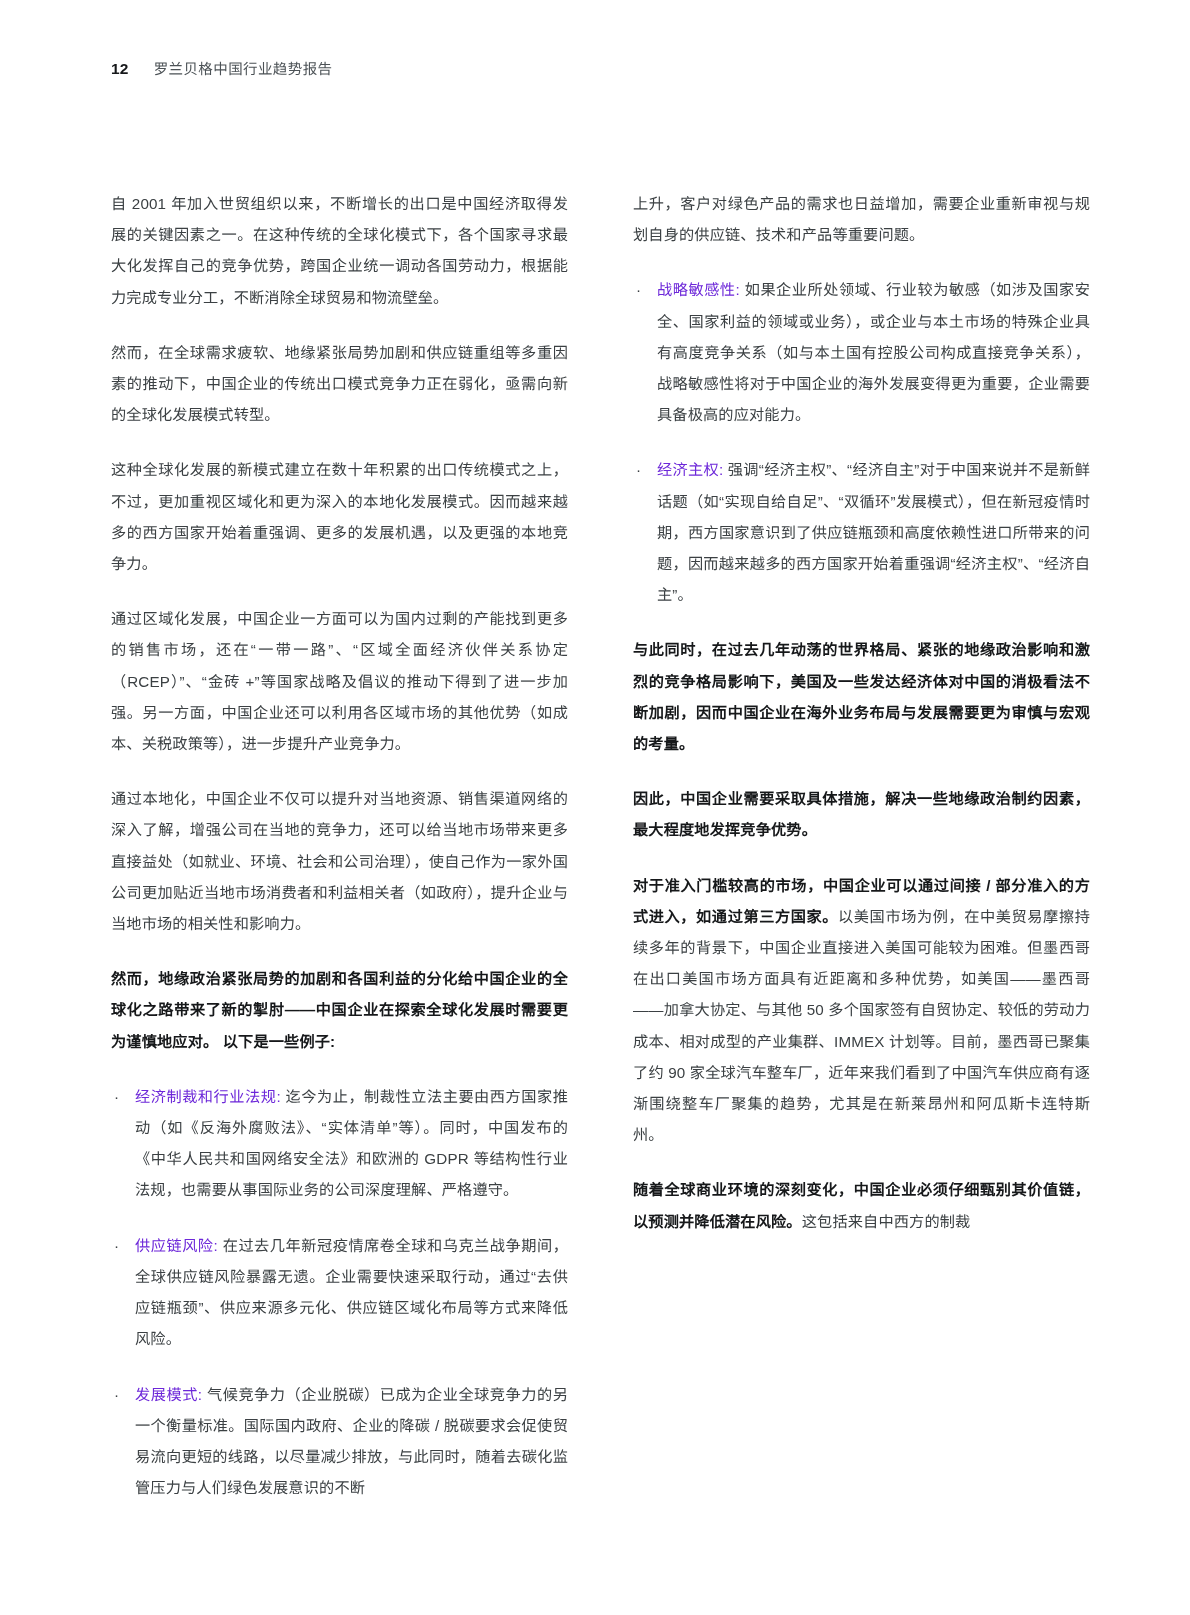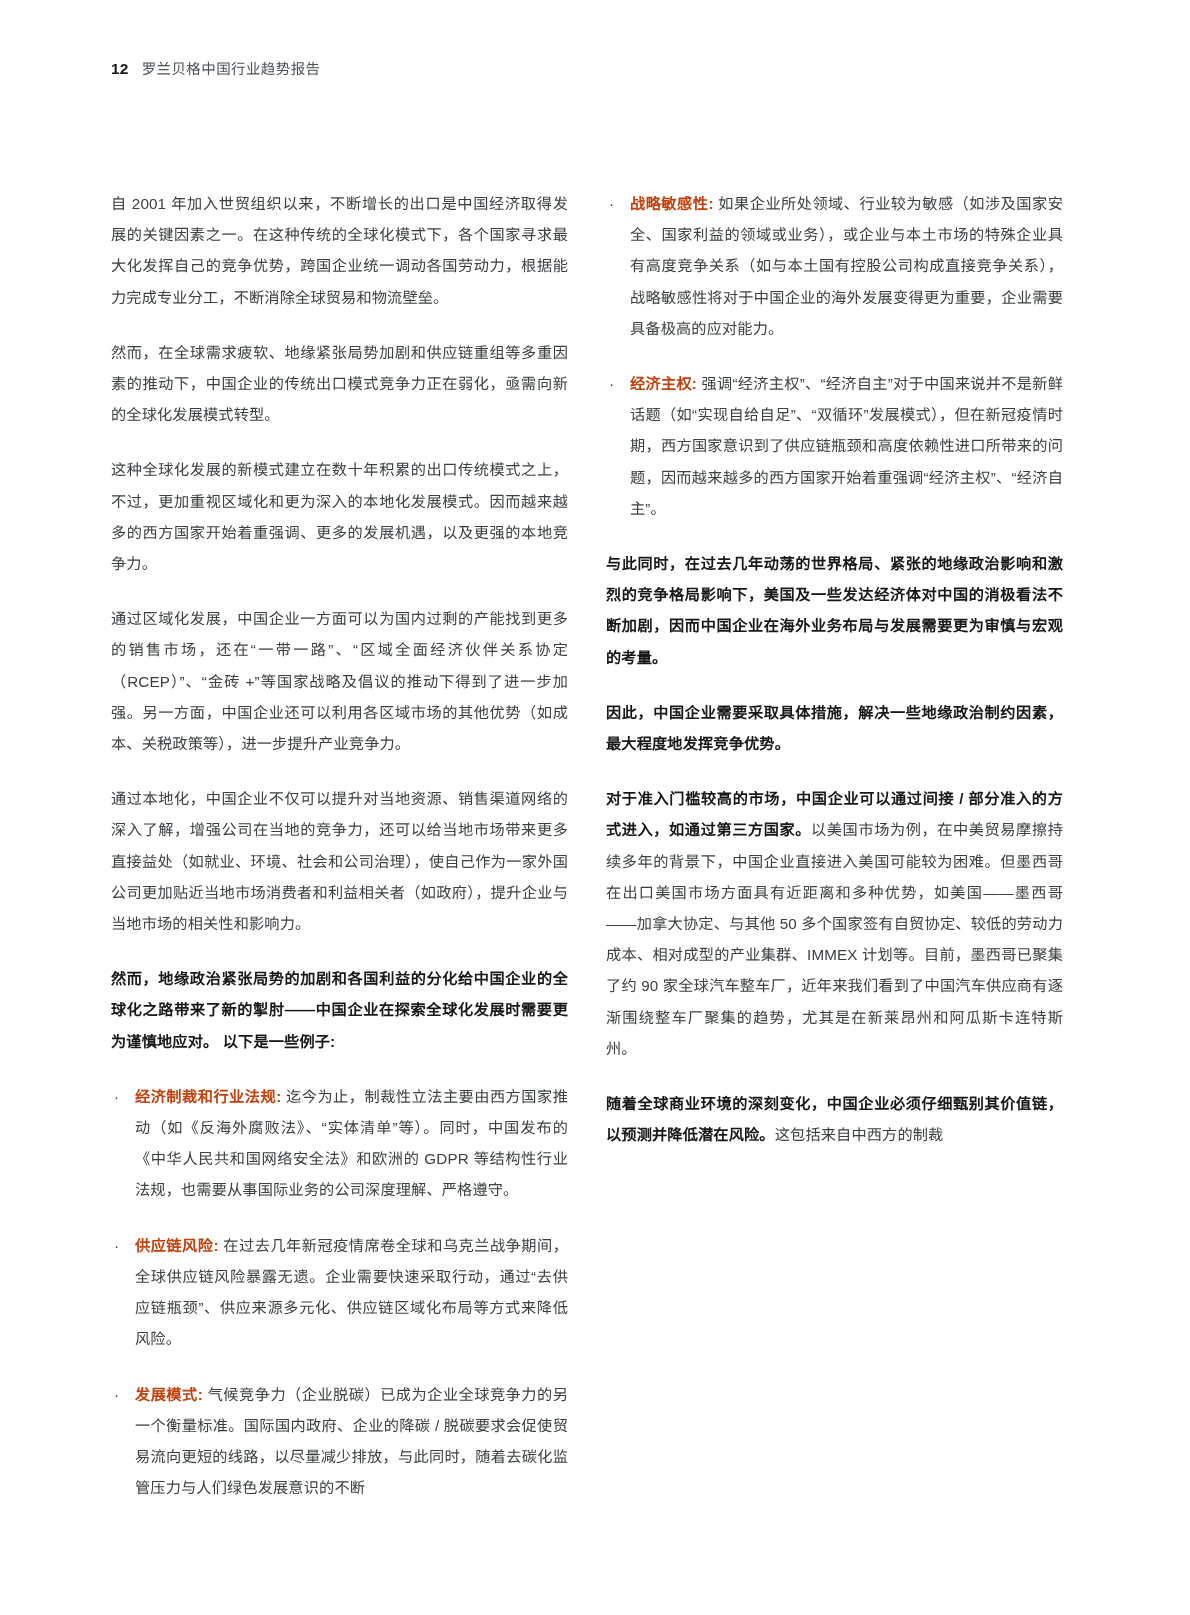--- a/index.html
+++ b/index.html
@@ -32,30 +32,31 @@
     font-size: 15.5px;
     font-weight: bold;
     color: #16181a;
     letter-spacing: 0.2px;
   }
   .report-title {
     font-size: 14.5px;
     font-weight: 500;
     color: #4c5256;
     letter-spacing: 0.4px;
+    margin-left: 12px;
   }
 
   
   .columns {
     position: absolute;
     top: 188px;
     left: 111px;
     width: 968px;
     display: flex;
-    gap: 38px;
+    gap: 65px;
   }
   .column {
     width: 457px;
     flex: 0 0 457px;
   }
 
   .para {
     font-size: 15.2px;
     line-height: 31.2px;
     color: #3b4043;
@@ -92,22 +93,22 @@
   }
   .bullets li .dot {
     position: absolute;
     left: 3px;
     top: 0;
     font-size: 15.2px;
     line-height: 31.2px;
     color: #3b4043;
   }
   .bullets li .lead {
-    font-weight: bold;
-    color: #c2410c;
+    font-weight: normal;
+    color: #6d28d9;
   }
 
   .inline-bold {
     font-weight: bold;
     color: #16181a;
     margin-top: 28px;
   }
 </style>
 </head>
 <body>
@@ -140,20 +141,21 @@
         </li>
         <li>
           <span class="dot">·</span><span class="lead">发展模式:</span><span> 气候竞争力（企业脱碳）已成为企业全球竞争力的另一个衡量标准。国际国内政府、企业的降碳 / 脱碳要求会促使贸易流向更短的线路，以尽量减少排放，与此同时，随着去碳化监管压力与人们绿色发展意识的不断</span>
         </li>
       </ul>
 
     </div>
 
     <div class="column">
 
+      <p class="para">上升，客户对绿色产品的需求也日益增加，需要企业重新审视与规划自身的供应链、技术和产品等重要问题。</p>
 
       <ul class="bullets">
         <li>
           <span class="dot">·</span><span class="lead">战略敏感性:</span><span> 如果企业所处领域、行业较为敏感（如涉及国家安全、国家利益的领域或业务），或企业与本土市场的特殊企业具有高度竞争关系（如与本土国有控股公司构成直接竞争关系），战略敏感性将对于中国企业的海外发展变得更为重要，企业需要具备极高的应对能力。</span>
         </li>
         <li>
           <span class="dot">·</span><span class="lead">经济主权:</span><span> 强调“经济主权”、“经济自主”对于中国来说并不是新鲜话题（如“实现自给自足”、“双循环”发展模式），但在新冠疫情时期，西方国家意识到了供应链瓶颈和高度依赖性进口所带来的问题，因而越来越多的西方国家开始着重强调“经济主权”、“经济自主”。</span>
         </li>
       </ul>
 

